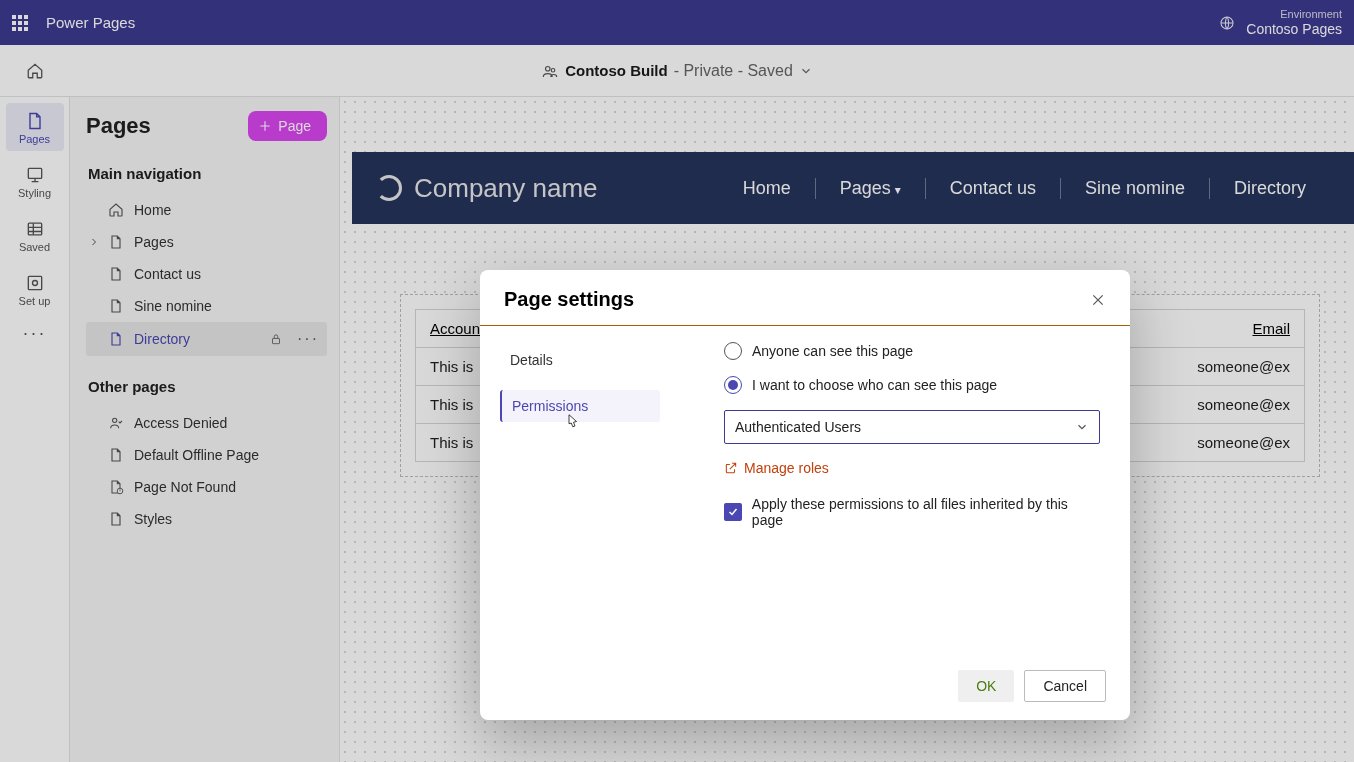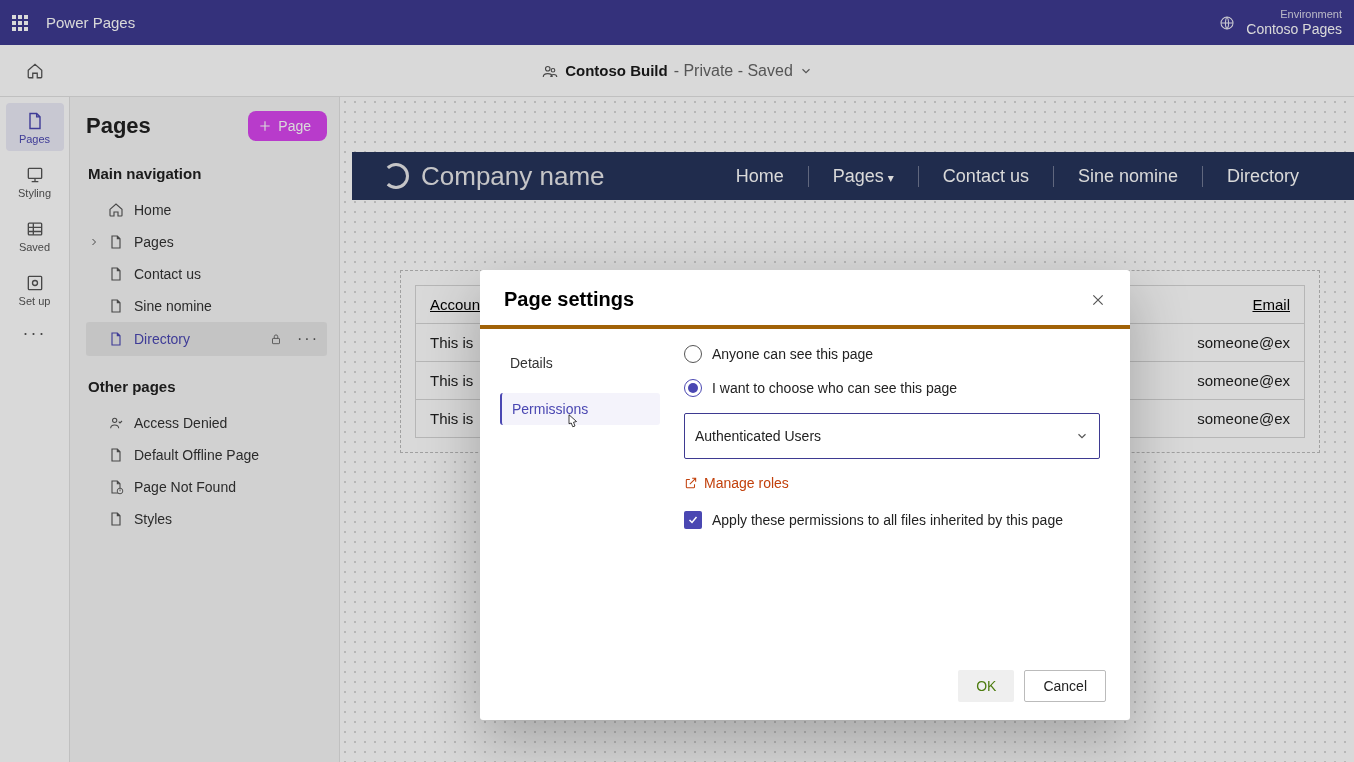--- a/index.html
+++ b/index.html
@@ -56,22 +56,22 @@
 
   
   .canvas {
     flex: 1; position: relative; overflow: hidden;
     background-color: #fff;
     background-image: radial-gradient(#d8d8d8 1px, transparent 1px);
     background-size: 10px 10px;
     padding: 0;
   }
   .site-header {
-    margin: 55px 0 0 12px; height: 48px; background: #26345b;
-    display: flex; align-items: center; padding: 0 31px; color: #fff;
+    margin: 55px 0 0 12px; height: 72px; background: #26345b;
+    display: flex; align-items: center; padding: 0 24px; color: #fff;
     gap: 28px; font-size: 18px;
   }
   .site-logo { display:flex; align-items:center; gap:12px; margin-right:auto; }
   .site-logo-mark { width:26px; height:26px; border:3px solid #e8e8ea; border-radius:50%; border-left-color:transparent; }
   .site-logo-text { font-size: 26px; color:#e8e8ea; font-weight:400; }
   .site-nav { display:flex; align-items:center; gap: 0; }
   .site-nav span { padding: 0 24px; border-right: 1px solid rgba(255,255,255,.35); }
   .site-nav span:last-child { border-right:none; }
   .site-nav .dd::after { content:"▾"; font-size:12px; margin-left:4px; }
 
@@ -82,36 +82,36 @@
   .tbl { width:100%; border:1px solid #d6d6d6; border-collapse:collapse; }
   .tbl th, .tbl td { text-align:left; padding: 10px 14px; font-size:15px; }
   .tbl th { font-weight:400; text-decoration: underline; border-bottom:1px solid #d6d6d6; }
   .tbl td { border-bottom:1px solid #d6d6d6; color:#222; }
   .email-col { text-align:right !important; }
 
   
   .scrim { position:absolute; inset:0; background:rgba(0,0,0,.15); }
   .modal {
     position:absolute; left:480px; top:270px; width:650px; height:450px;
-    background:#fff; border-radius:3px; box-shadow:0 20px 60px rgba(0,0,0,.25);
+    background:#fff; border-radius:8px; box-shadow:0 20px 60px rgba(0,0,0,.25);
     display:flex; flex-direction:column;
   }
   .modal-head { display:flex; align-items:center; justify-content:space-between; padding:18px 24px 14px; }
   .modal-head h3 { font-size:20px; font-weight:600; }
   .modal-head .x { width:16px; height:16px; color:#555; cursor:pointer; }
-  .modal-body { flex:1; display:flex; border-top:4px solid #a16207; }
+  .modal-body { flex:1; display:flex; border-top:1px solid #a16207;gap:40px; }
   .modal-tabs { width:180px; padding: 18px 0 0 20px; }
   .modal-tab { font-size:14px; color:#333; padding:8px 10px; cursor:pointer; border-radius:3px; }
   .modal-tab.sel { color:#4a47b2; background:#f4f3fb; border-left:2px solid #4a47b2; }
   .modal-form { flex:1; padding: 10px 30px 0 24px; }
   .radio-row { display:flex; align-items:center; gap:10px; margin:6px 0 16px; font-size:14px; color:#222; }
   .radio { width:18px; height:18px; border:1.5px solid #555; border-radius:50%; display:inline-flex; align-items:center; justify-content:center; }
   .radio.sel { border-color:#4a47b2; }
   .radio.sel::after { content:""; width:10px; height:10px; background:#4a47b2; border-radius:50%; }
-  .select-box { width:100%; height:46px; border:1.5px solid #3e3a91; border-radius:2px; display:flex; align-items:center; justify-content:space-between; padding:0 10px; font-size:14px; color:#222; margin-top:4px; cursor:pointer; }
+  .select-box { width:100%; height:34px; border:1.5px solid #3e3a91; border-radius:2px; display:flex; align-items:center; justify-content:space-between; padding:0 10px; font-size:14px; color:#222; margin-top:4px; cursor:pointer; }
   .link-row { display:flex; align-items:center; gap:6px; font-size:14px; color:#c2410c; margin-top:16px; cursor:pointer; }
   .cb-row { display:flex; align-items:center; gap:10px; margin-top:20px; font-size:14px; color:#222; }
   .cb { width:18px; height:18px; background:#4a47b2; border-radius:2px; display:flex; align-items:center; justify-content:center; color:#fff; }
   .modal-foot { display:flex; justify-content:flex-end; gap:10px; padding:0 24px 18px; }
   .btn { height:32px; padding:0 18px; font-size:14px; border-radius:2px; cursor:pointer; }
   .btn.ok { background:#efefef; color:#4d7c0f; border:none; }
   .btn.cancel { background:#fff; color:#222; border:1px solid #bbb; }
 
   .cursor { position:absolute; left:563px; top:412px; width:18px; height:22px; pointer-events:none; }
 </style>

